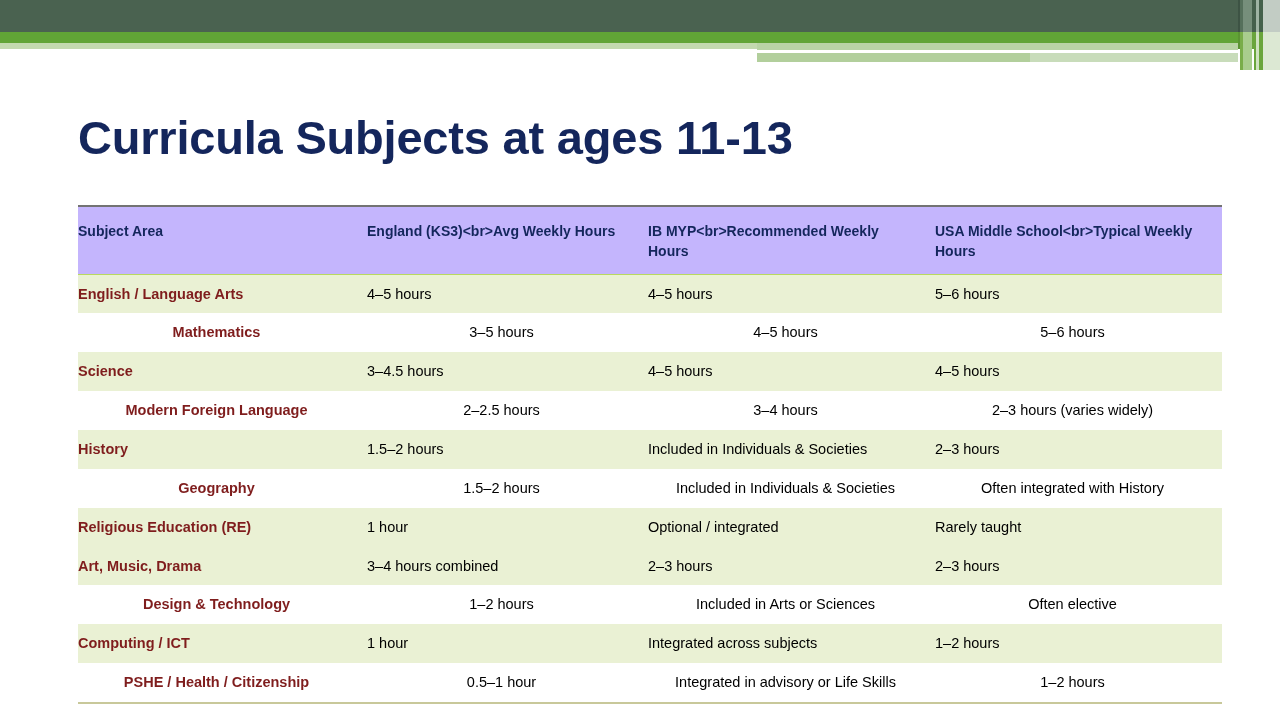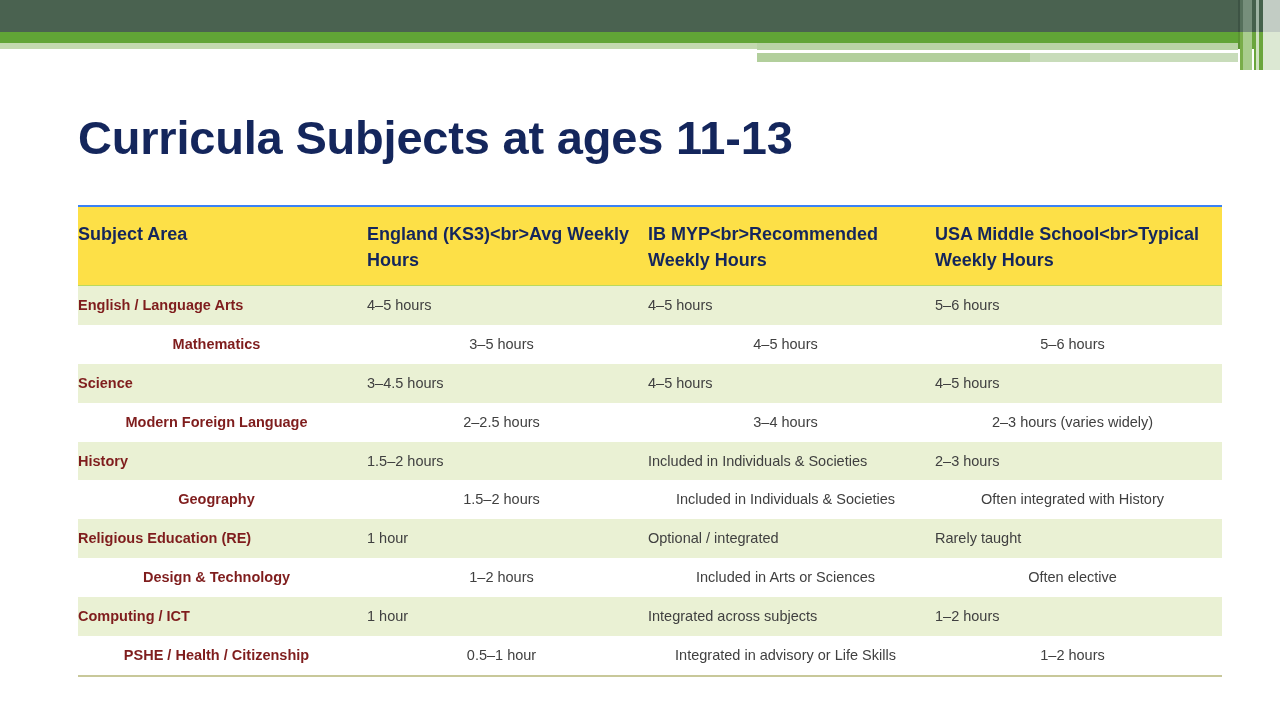--- a/index.html
+++ b/index.html
@@ -139,33 +139,33 @@
     color: #14265c;
   }
   table.curricula col.c1 { width: 289px; }
   table.curricula col.c2 { width: 281px; }
   table.curricula col.c3 { width: 287px; }
   table.curricula col.c4 { width: 287px; }
 
   table.curricula thead th {
     text-align: left;
     vertical-align: top;
-    font-size: 18px;
+    font-size: 14px;
     font-weight: bold;
     color: #14265c;
     padding: 14px 12px 12px 0;
     line-height: 1.45;
-    border-top: 2px solid #3b82f6;
+    border-top: 2px solid #737373;
     border-bottom: 1.5px solid #b9d95f;
-    background: #fde047;
+    background: #c4b5fd;
   }
   table.curricula tbody td {
     font-size: 14.5px;
     font-weight: normal;
-    color: #404040;
+    color: #000000;
     padding: 10px 12px 10px 0;
     line-height: 1.3;
     vertical-align: middle;
     height: 15px;
   }
   table.curricula tbody td.subject {
     font-weight: bold;
     color: #7f1d1d;
   }
   table.curricula tbody tr.shade td {
@@ -266,20 +266,26 @@
         <td>1.5–2 hours</td>
         <td>Included in Individuals &amp; Societies</td>
         <td>Often integrated with History</td>
       </tr>
       <tr class="shade">
         <td class="subject">Religious Education (RE)</td>
         <td>1 hour</td>
         <td>Optional / integrated</td>
         <td>Rarely taught</td>
       </tr>
+      <tr class="shade">
+        <td class="subject">Art, Music, Drama</td>
+        <td>3–4 hours combined</td>
+        <td>2–3 hours</td>
+        <td>2–3 hours</td>
+      </tr>
       <tr class="plain">
         <td class="subject">Design &amp; Technology</td>
         <td>1–2 hours</td>
         <td>Included in Arts or Sciences</td>
         <td>Often elective</td>
       </tr>
       <tr class="shade">
         <td class="subject">Computing / ICT</td>
         <td>1 hour</td>
         <td>Integrated across subjects</td>

